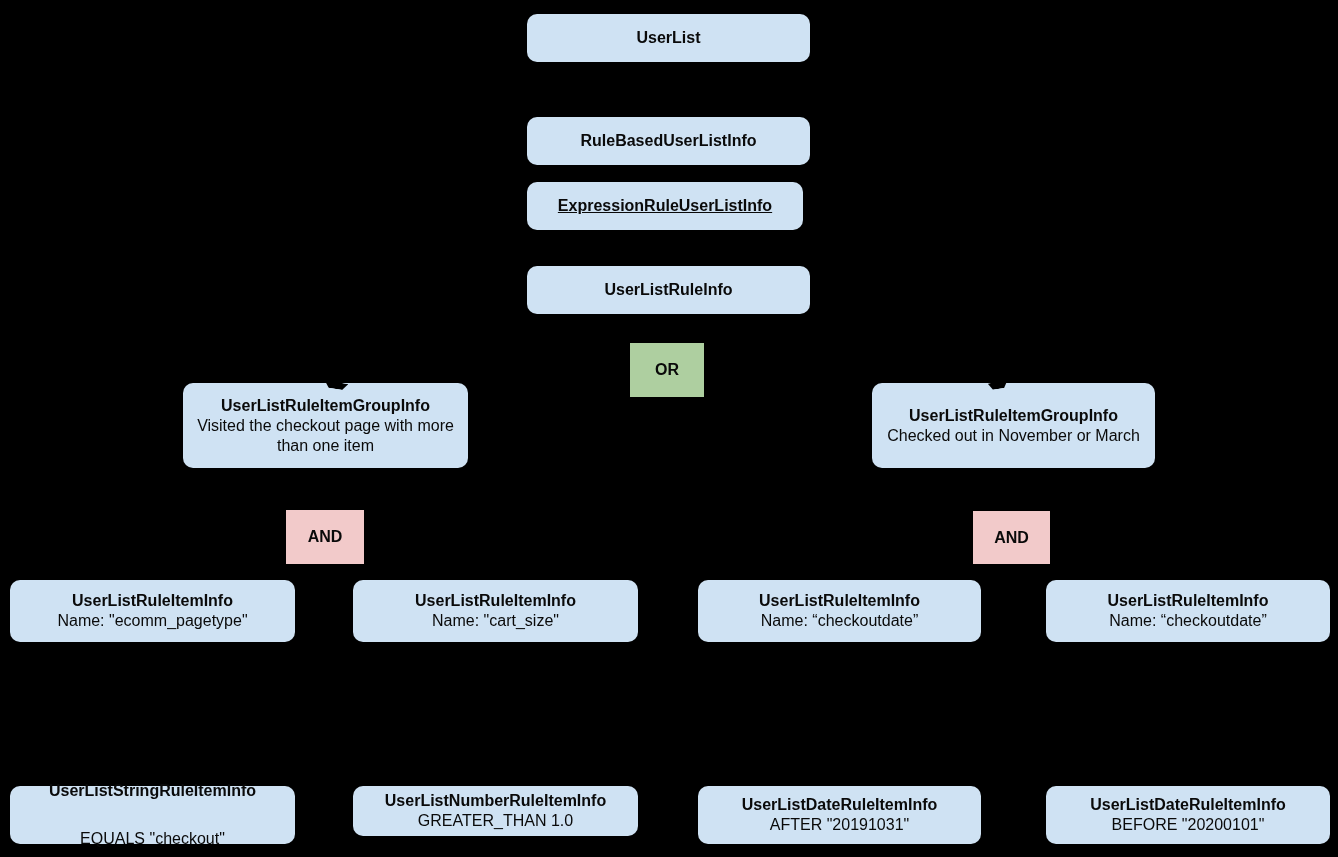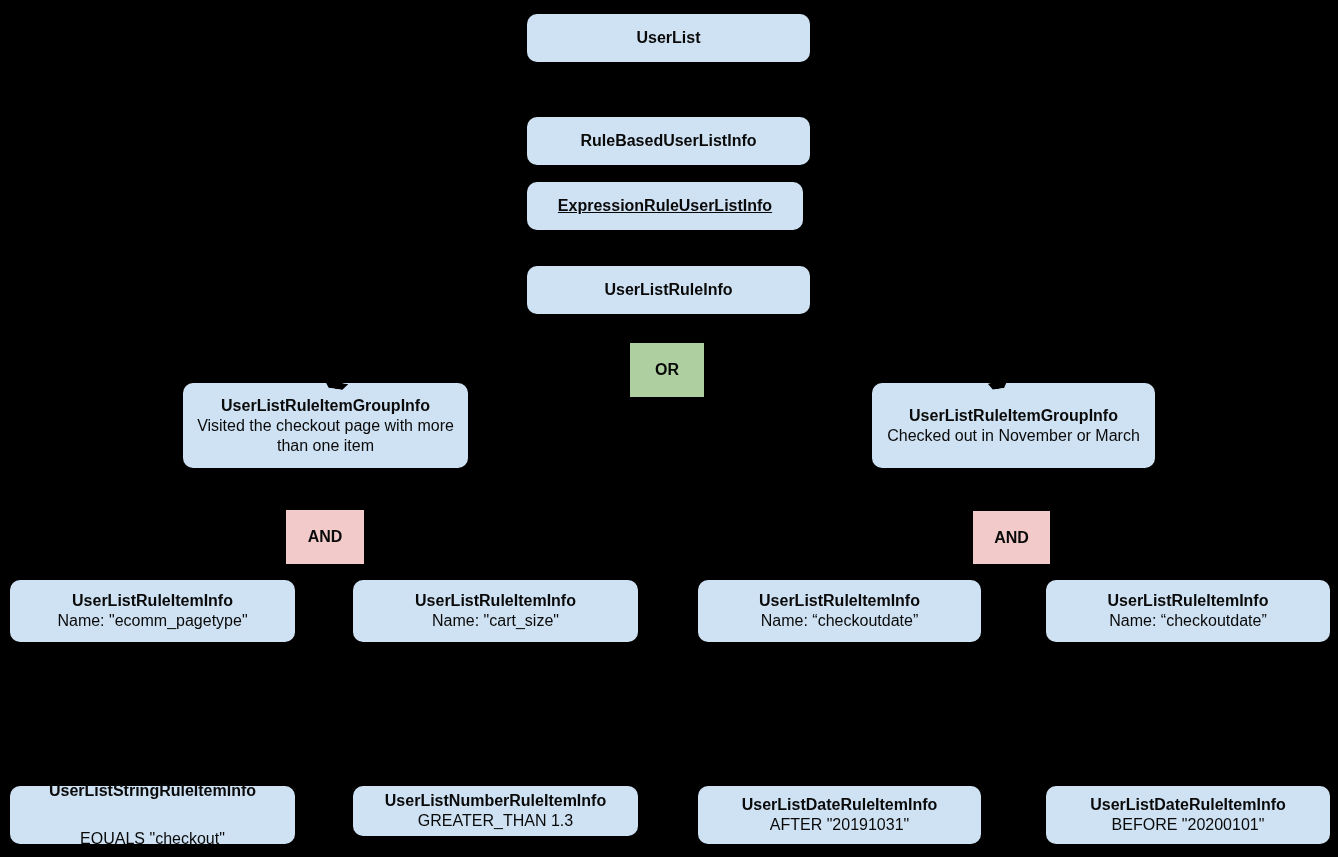--- a/index.html
+++ b/index.html
@@ -121,21 +121,21 @@
     <div class="subtitle">Name: “checkoutdate”</div>
   </div>
 
   <div class="node" style="left:10px; top:786px; width:285px; height:58px;gap:28px;">
     <div class="title">UserListStringRuleItemInfo</div>
     <div class="subtitle">EQUALS "checkout"</div>
   </div>
 
   <div class="node" style="left:353px; top:786px; width:285px; height:50px;">
     <div class="title">UserListNumberRuleItemInfo</div>
-    <div class="subtitle">GREATER_THAN 1.3</div>
+    <div class="subtitle">GREATER_THAN 1.0</div>
   </div>
 
   <div class="node" style="left:698px; top:786px; width:283px; height:58px;">
     <div class="title">UserListDateRuleItemInfo</div>
     <div class="subtitle">AFTER "20191031"</div>
   </div>
 
   <div class="node" style="left:1046px; top:786px; width:284px; height:58px;">
     <div class="title">UserListDateRuleItemInfo</div>
     <div class="subtitle">BEFORE "20200101"</div>

